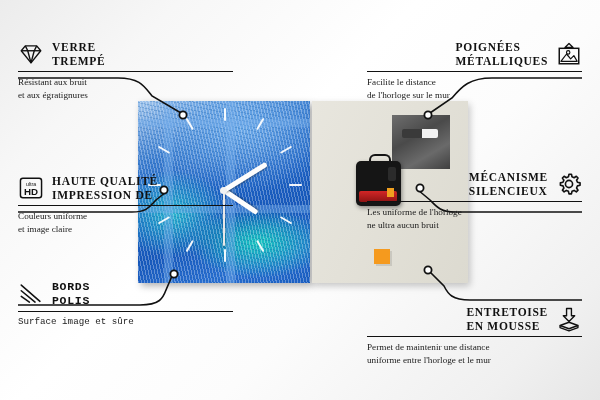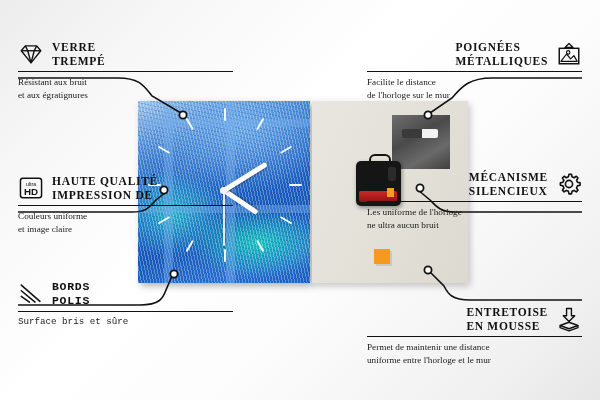--- a/index.html
+++ b/index.html
@@ -178,21 +178,21 @@
             <path d="M4,19 L14,26"></path>
         </g>
       </svg>
       <div class="title">
         <div>BORDS</div>
         <div>POLIS</div>
       </div>
     </div>
     <div class="rule"></div>
     <div class="desc">
-      <div>Surface bris et sûre</div>
+      <div>Surface image et sûre</div>
     </div>
   </div>
 
   <div class="callout right" style="left:367px;top:40px;">
     <div class="head">
       <div class="title">
         <div>POIGNÉES</div>
         <div>MÉTALLIQUES</div>
       </div>
       <svg class="ico" viewBox="0 0 32 32">

